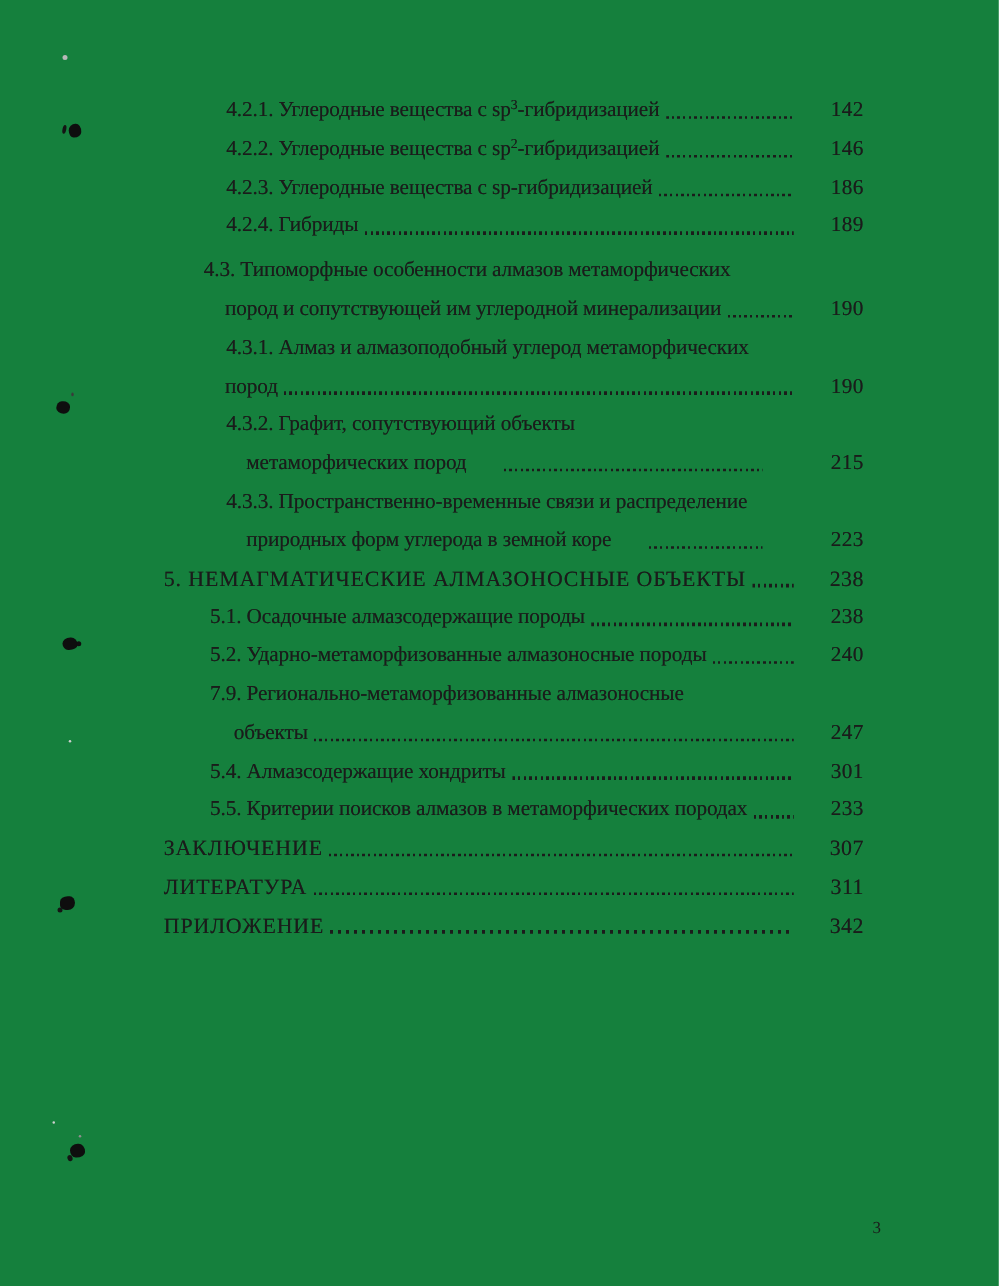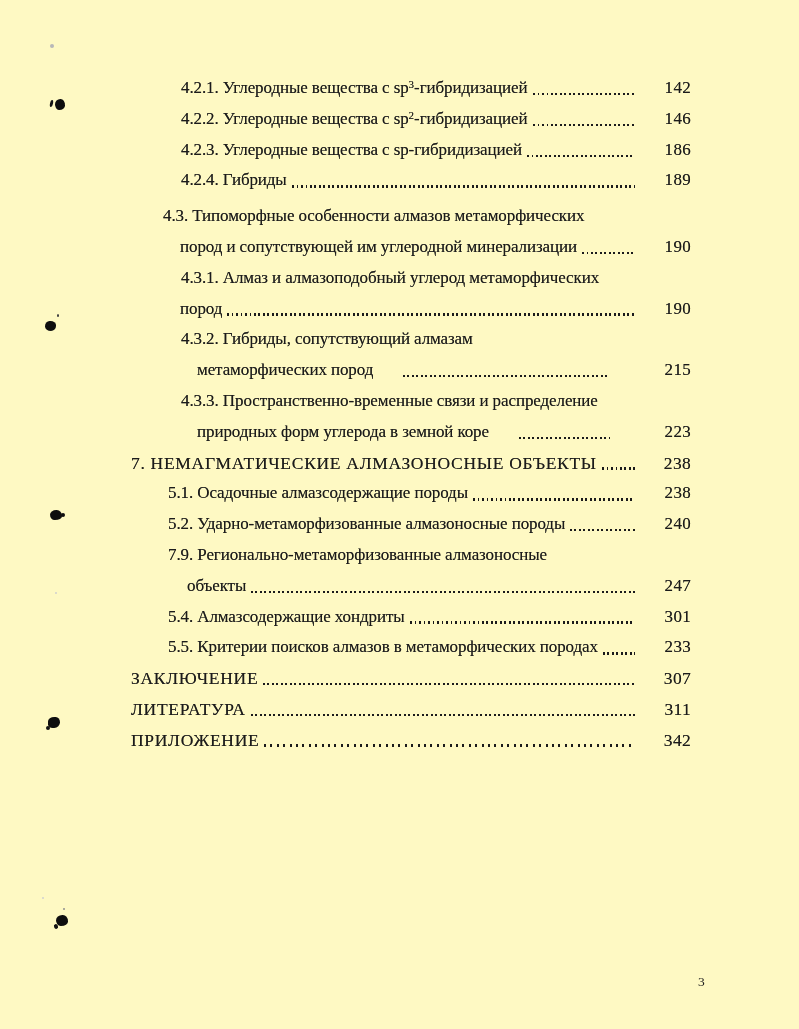--- a/index.html
+++ b/index.html
@@ -12,21 +12,21 @@
     width: 799px;
     height: 1029px;
     overflow: hidden;
     font-family: "Liberation Serif", "DejaVu Serif", serif;
     color: #1b1b1b;
     box-shadow: inset 0 0 0 1px #ececec;
   }
   .page-scan {
     position: absolute;
     inset: 0;
-    background: #fef9c3;
+    background: #15803d;
     padding-left: 21px;
   }
   
   .toc {
     position: absolute;
     left: 0;
     top: 73px;
     width: 799px;
   }
   .row {
@@ -141,37 +141,37 @@
       </div>
       <div class="row in-l3">
         <span class="txt"><span>4.3.1. Алмаз и алмазоподобный углерод метаморфических</span></span>
       </div>
       <div class="row in-c1">
         <span class="txt"><span>пород</span></span>
         <span class="dots"></span>
         <span class="pagecol">190</span>
       </div>
       <div class="row in-l3">
-        <span class="txt"><span>4.3.2. Гибриды, сопутствующий алмазам</span></span>
+        <span class="txt"><span>4.3.2. Графит, сопутствующий объекты</span></span>
       </div>
       <div class="row in-c2">
         <span class="txt"><span>метаморфических пород</span></span>
         <span class="dots"></span>
         <span class="pagecol">215</span>
       </div>
       <div class="row in-l3">
         <span class="txt"><span>4.3.3. Пространственно-временные связи и распределение</span></span>
       </div>
       <div class="row in-c2">
         <span class="txt"><span>природных форм углерода в земной коре</span></span>
         <span class="dots"></span>
         <span class="pagecol">223</span>
       </div>
       <div class="row in-l1">
-        <span class="txt"><span>7. НЕМАГМАТИЧЕСКИЕ АЛМАЗОНОСНЫЕ ОБЪЕКТЫ</span></span>
+        <span class="txt"><span>5. НЕМАГМАТИЧЕСКИЕ АЛМАЗОНОСНЫЕ ОБЪЕКТЫ</span></span>
         <span class="dots"></span>
         <span class="pagecol">238</span>
       </div>
       <div class="row in-l2b">
         <span class="txt"><span>5.1. Осадочные алмазсодержащие породы</span></span>
         <span class="dots"></span>
         <span class="pagecol">238</span>
       </div>
       <div class="row in-l2b">
         <span class="txt"><span>5.2. Ударно-метаморфизованные алмазоносные породы</span></span>

